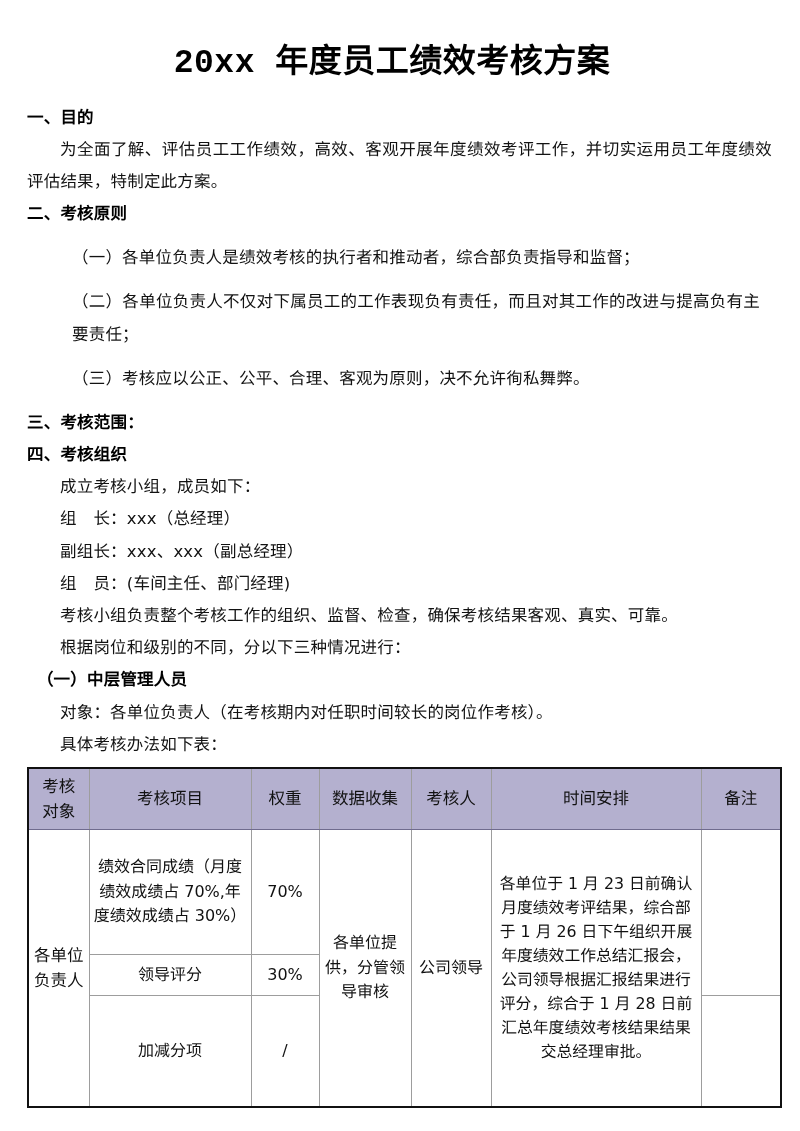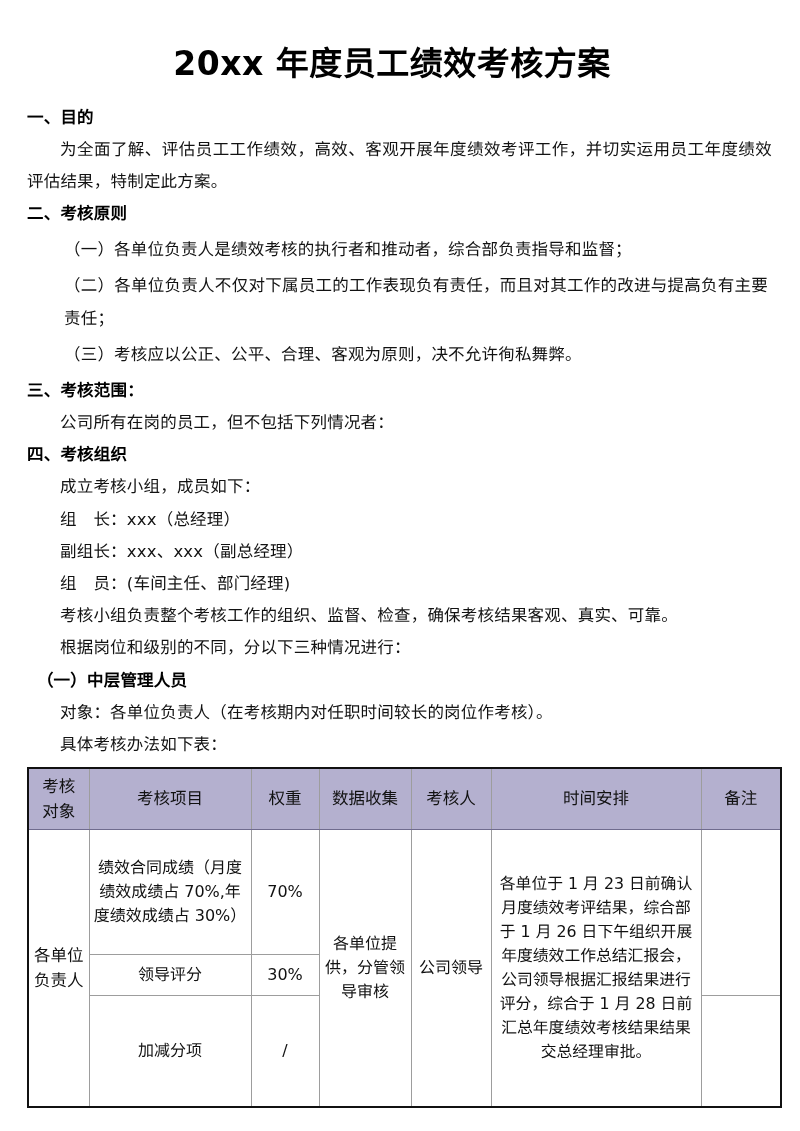--- a/index.html
+++ b/index.html
@@ -27,20 +27,21 @@
   
   .doc-title {
     text-align: center;
     font-size: 33px;
     font-weight: bold;
     letter-spacing: 0.5px;
     margin: 0;
     padding: 44px 16px 18px 0;
     line-height: 1.2;
     color: #000;
+    font-family: Liberation Mono, monospace;
   }
 
   
   .body-area {
     padding: 0 28px 0 27px;
   }
   .h-sec {
     font-size: 16.5px;
     font-weight: bold;
     line-height: 1.95;
@@ -53,21 +54,21 @@
     line-height: 1.95;
     margin: 0;
     text-indent: 2em;
     text-align: justify;
     letter-spacing: 0.2px;
     color: #121212;
   }
   .p-hang {
     font-size: 16.5px;
     line-height: 1.95;
-    margin: 4px;
+    margin: 12px;
     padding-left: 2em;
     text-align: justify;
     letter-spacing: 0.2px;
     color: #121212;
   }
   .p-flat {
     font-size: 16.5px;
     line-height: 1.95;
     margin: 0;
     padding-left: 2em;
@@ -138,21 +139,20 @@
 
     <p class="h-sec">一、目的</p>
     <p class="p-indent">为全面了解、评估员工工作绩效，高效、客观开展年度绩效考评工作，并切实运用员工年度绩效评估结果，特制定此方案。</p>
 
     <p class="h-sec">二、考核原则</p>
     <p class="p-hang">（一）各单位负责人是绩效考核的执行者和推动者，综合部负责指导和监督；</p>
     <p class="p-hang">（二）各单位负责人不仅对下属员工的工作表现负有责任，而且对其工作的改进与提高负有主要责任；</p>
     <p class="p-hang">（三）考核应以公正、公平、合理、客观为原则，决不允许徇私舞弊。</p>
 
     <p class="h-sec">三、考核范围：</p>
-    <p class="p-flat">公司所有在岗的员工，但不包括下列情况者：</p>
 
     <p class="h-sec">四、考核组织</p>
     <p class="p-flat">成立考核小组，成员如下：</p>
     <p class="p-flat">组　长：xxx（总经理）</p>
     <p class="p-flat">副组长：xxx、xxx（副总经理）</p>
     <p class="p-flat">组　员：(车间主任、部门经理)</p>
     <p class="p-flat">考核小组负责整个考核工作的组织、监督、检查，确保考核结果客观、真实、可靠。</p>
 
     <p class="p-flat">根据岗位和级别的不同，分以下三种情况进行：</p>
 

